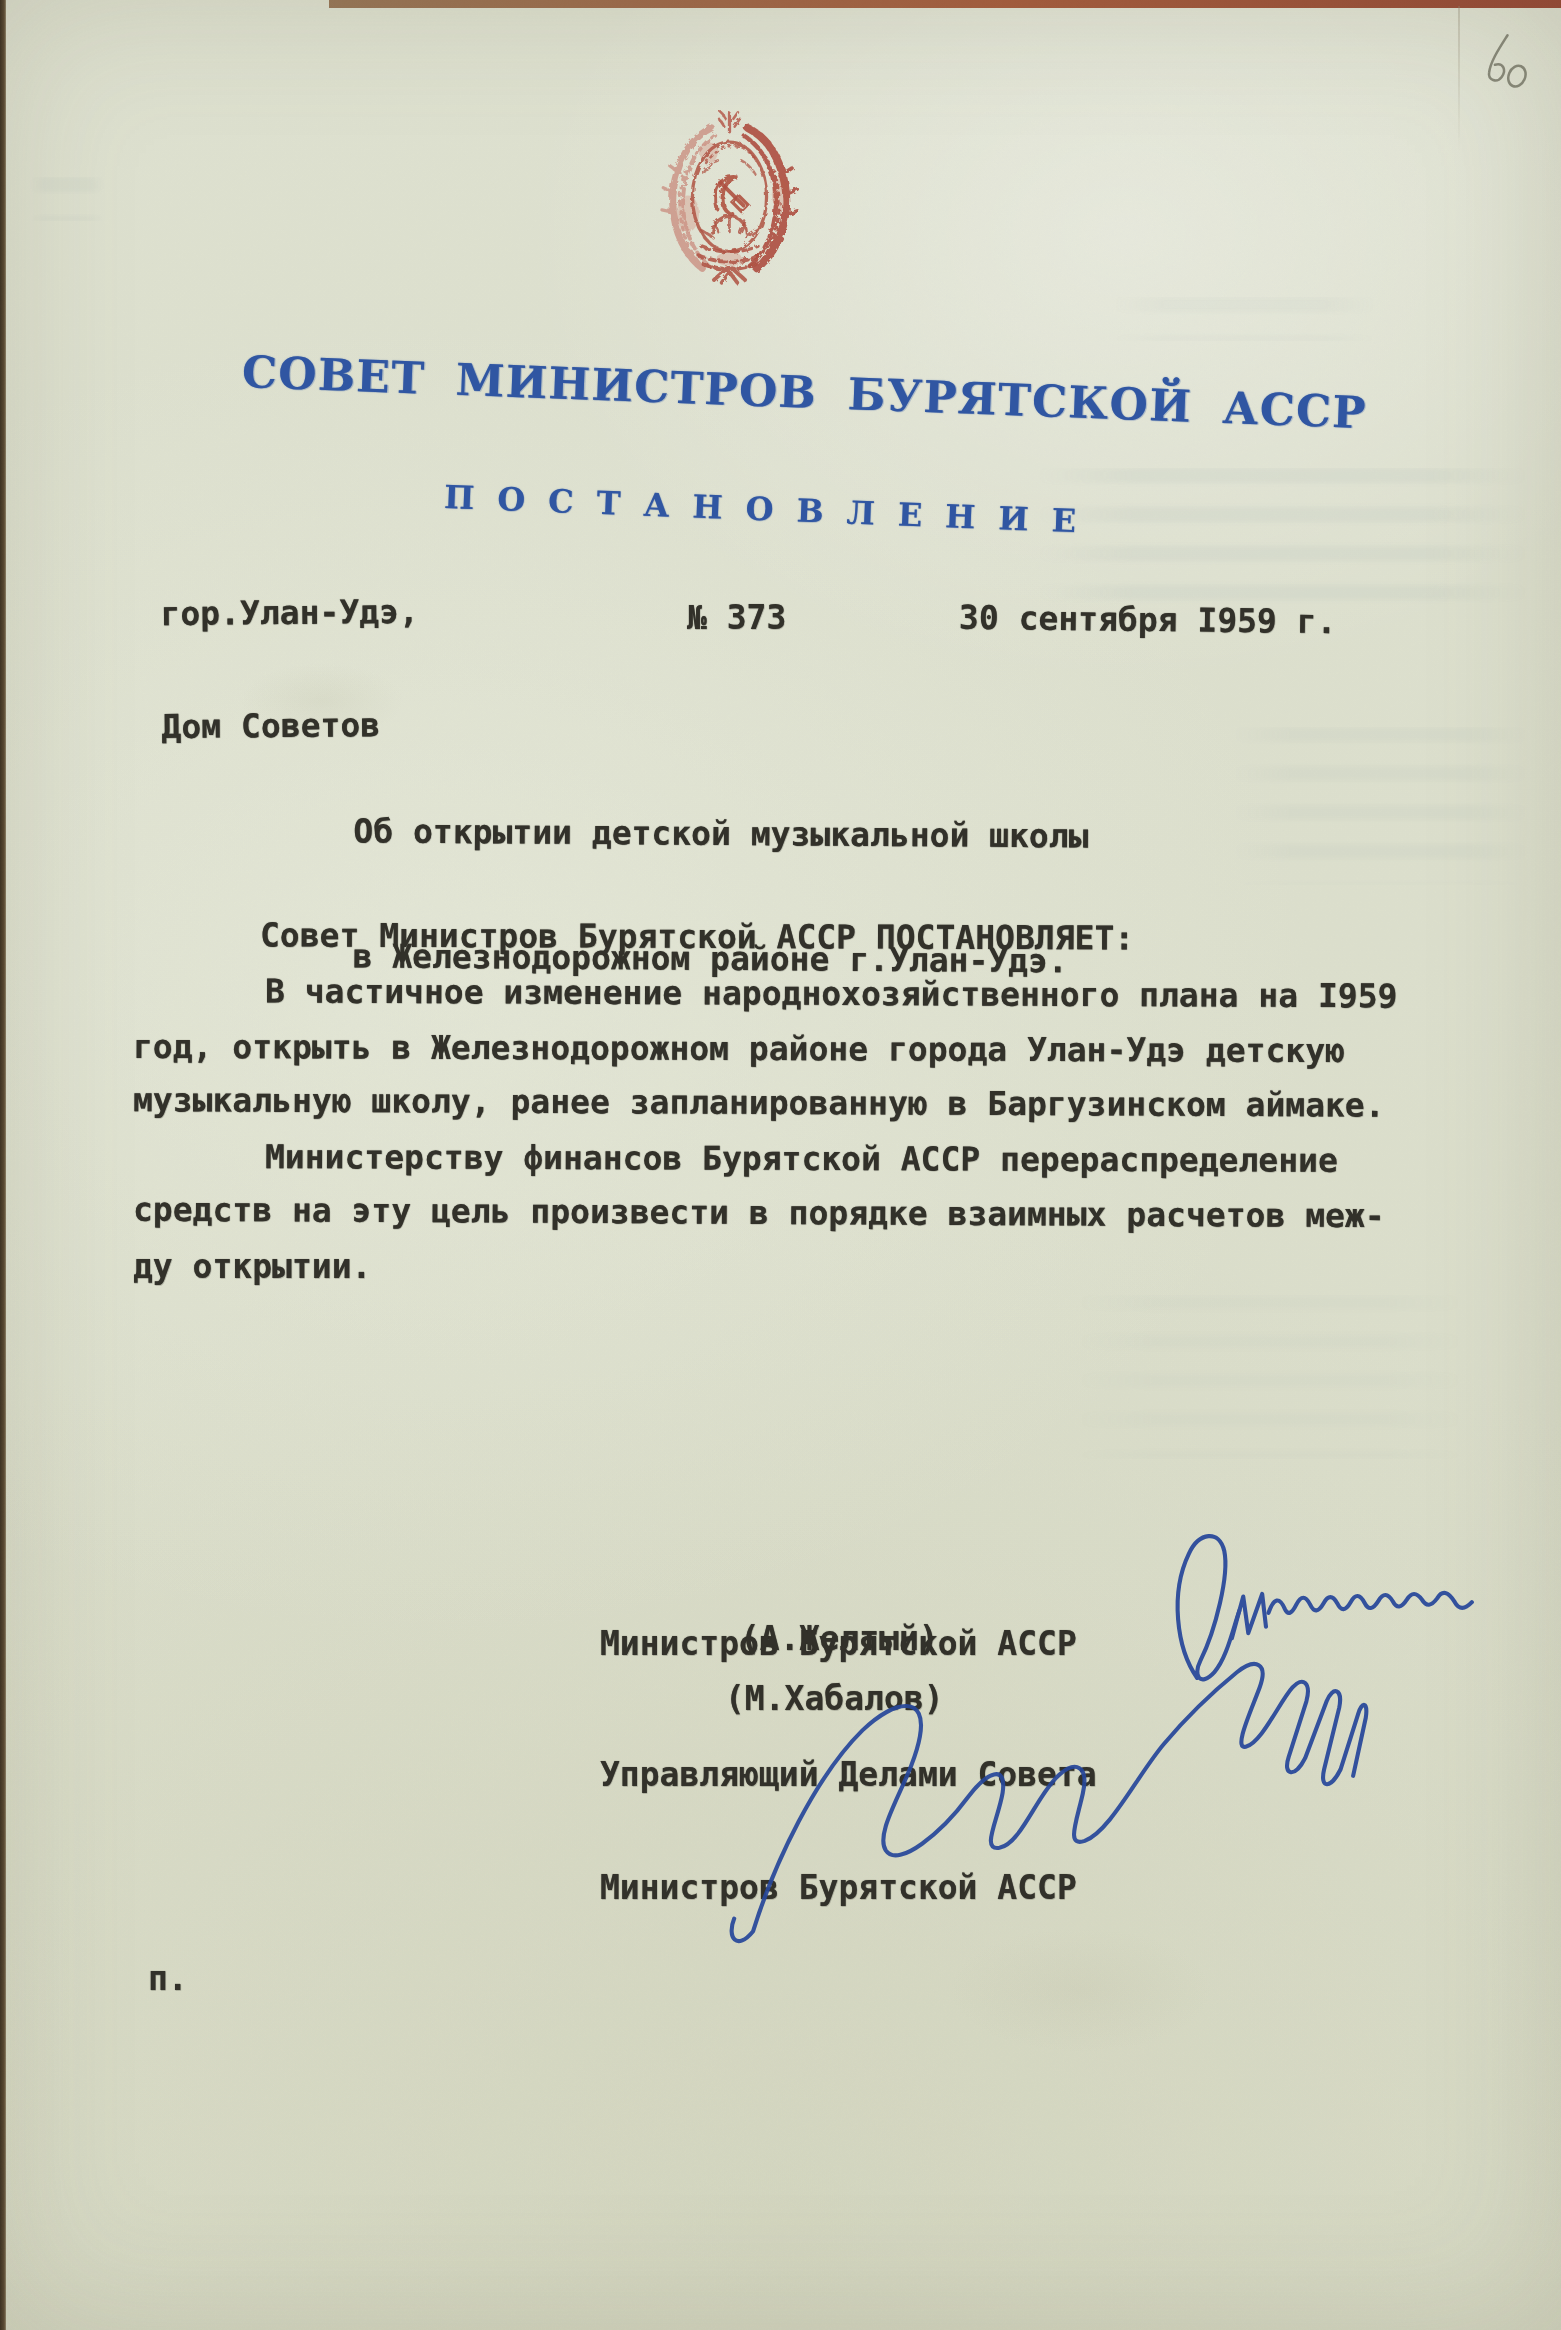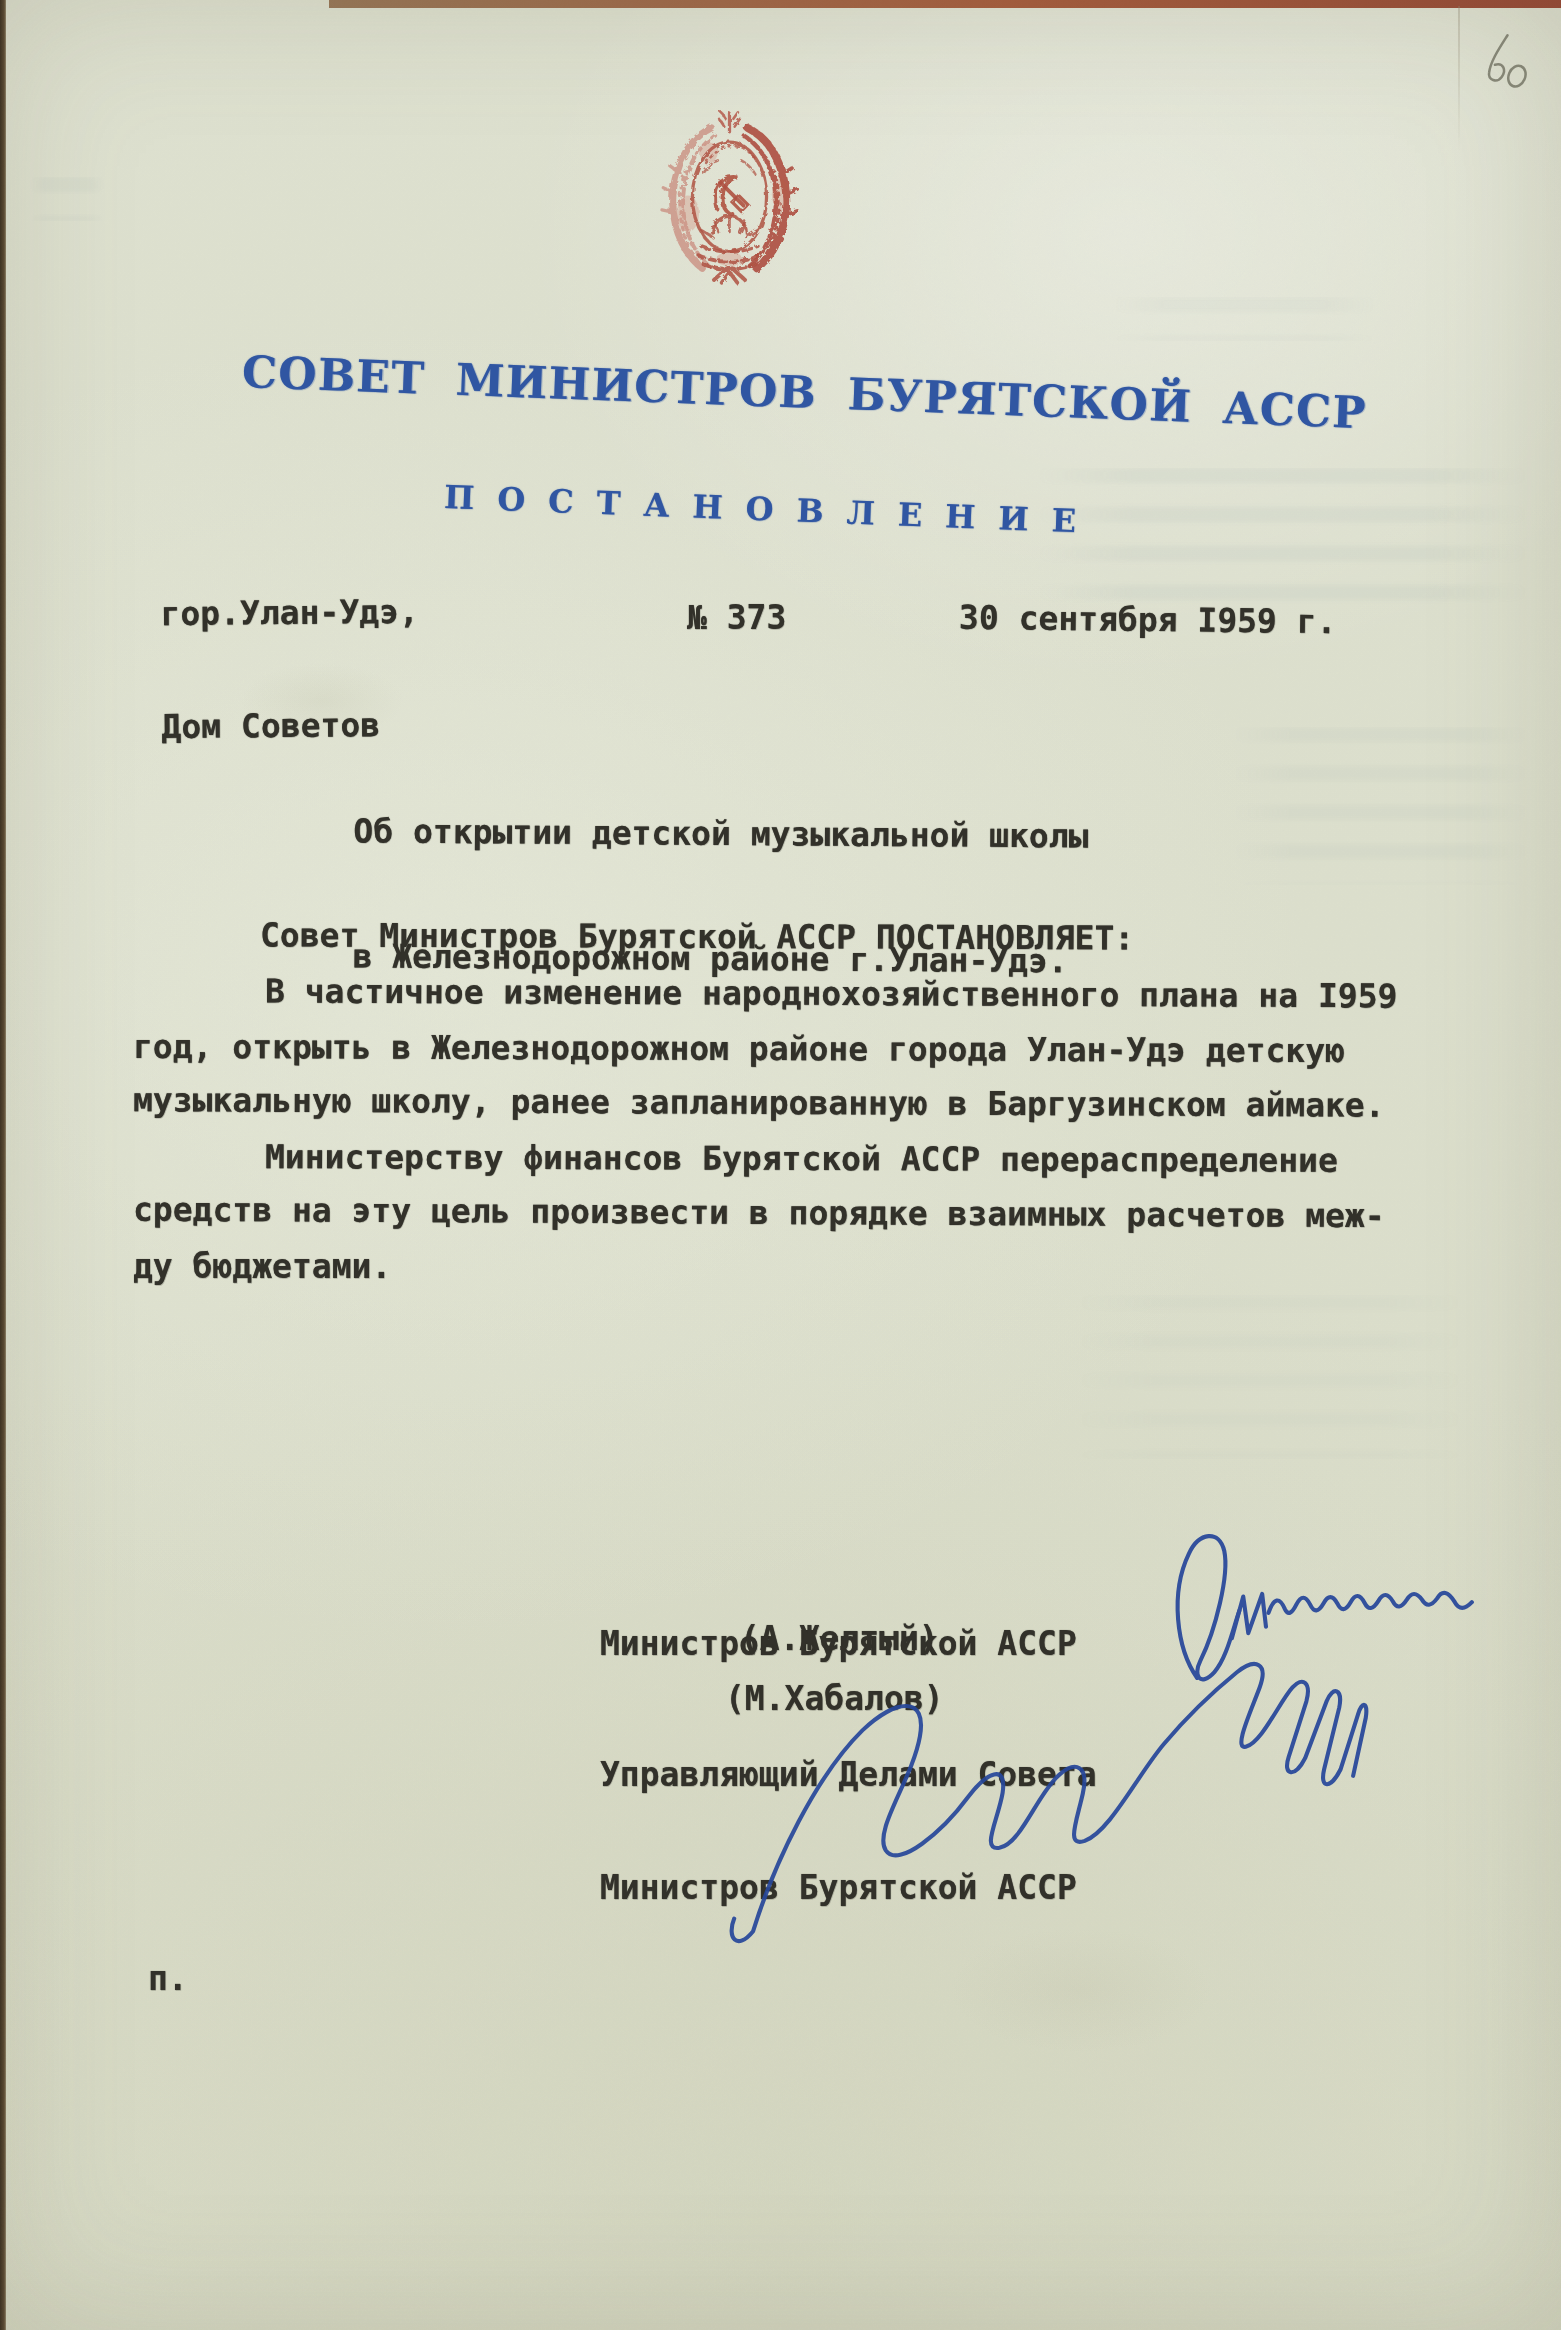--- a/index.html
+++ b/index.html
@@ -135,21 +135,21 @@
     <div style="line-height:47px;">Об открытии детской музыкальной школы</div>
     <div style="line-height:47px;">в Железнодорожном районе г.Улан-Удэ.</div>
   </div>
 
   <div class="tw" style="left:260px;top:917px;transform:rotate(0.2deg);">Совет Министров Бурятской АССР ПОСТАНОВЛЯЕТ:</div>
   <div class="tw" style="left:265px;top:974px;transform:rotate(0.25deg);">В частичное изменение народнохозяйственного плана на I959</div>
   <div class="tw" style="left:133px;top:1029px;transform:rotate(0.2deg);">год, открыть в Железнодорожном районе города Улан-Удэ детскую</div>
   <div class="tw" style="left:133px;top:1083px;transform:rotate(0.25deg);">музыкальную школу, ранее запланированную в Баргузинском аймаке.</div>
   <div class="tw" style="left:265px;top:1139px;transform:rotate(0.2deg);">Министерству финансов Бурятской АССР перераспределение</div>
   <div class="tw" style="left:133px;top:1193px;transform:rotate(0.3deg);">средств на эту цель произвести в порядке взаимных расчетов меж-</div>
-  <div class="tw" style="left:133px;top:1247px;">ду бюджетами.</div>
+  <div class="tw" style="left:133px;top:1247px;">ду открытии.</div>
 
   <div class="tw" style="left:600px;top:1548px;">
     <div>Министров Бурятской АССР</div>
   </div>
   <div class="tw" style="left:720px;top:1619px;margin-left:20px;">(А.Желтый)</div>
 
   <div class="tw" style="left:600px;top:1679px;">
     <div>Управляющий Делами Совета</div>
     <div>Министров Бурятской АССР</div>
   </div>

